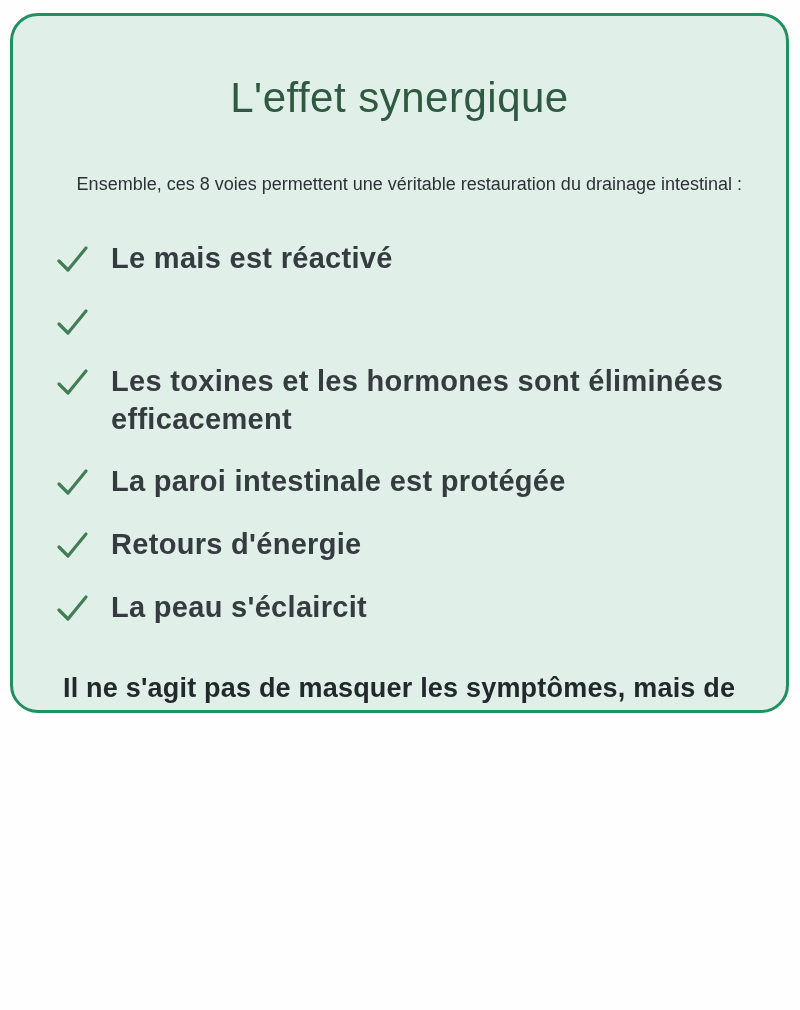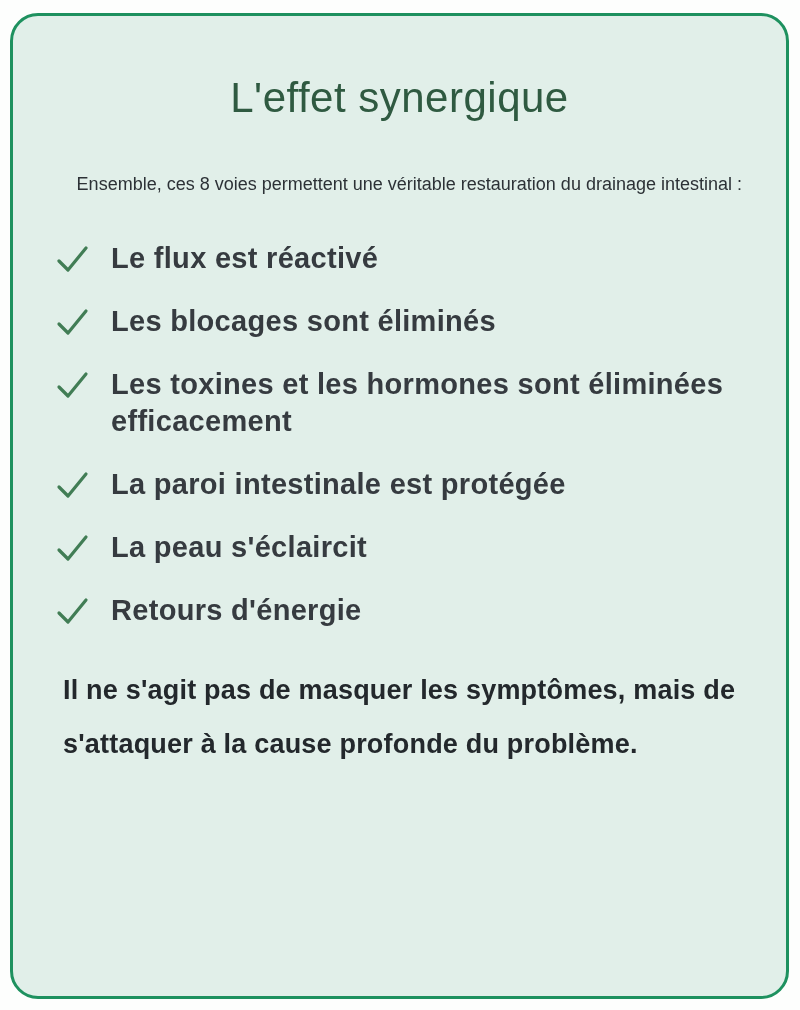--- a/index.html
+++ b/index.html
@@ -18,21 +18,21 @@
     width: 800px;
     height: 1010px;
     background: var(--page-bg);
     font-family: "Liberation Sans", sans-serif;
   }
   .card {
     position: absolute;
     left: 10px;
     top: 13px;
     width: 779px;
-    height: 986px;
+    height: 700px;
     background: var(--card-bg);
     border: 3px solid var(--border-color);
     border-radius: 28px;
     padding: 58px 34px 0 34px;
     overflow: hidden;
   }
   .title {
     text-align: center;
     color: var(--title-color);
     font-size: 42px;
@@ -101,30 +101,29 @@
   <p class="intro">Ensemble, ces 8 voies permettent une véritable restauration du drainage intestinal :</p>
 
   <ul class="list">
 
       <li class="item">
         <span class="check">
           <svg viewBox="0 0 36 32" aria-hidden="true">
             <polyline points="4,18 13,27 31,5"></polyline>
           </svg>
         </span>
-        <span class="item-label">Le flux est réactivé</span>
+        <span class="item-label">Le mais est réactivé</span>
       </li>
 
       <li class="item">
         <span class="check">
           <svg viewBox="0 0 36 32" aria-hidden="true">
             <polyline points="4,18 13,27 31,5"></polyline>
           </svg>
         </span>
-        <span class="item-label">Les blocages sont éliminés</span>
       </li>
 
       <li class="item">
         <span class="check">
           <svg viewBox="0 0 36 32" aria-hidden="true">
             <polyline points="4,18 13,27 31,5"></polyline>
           </svg>
         </span>
         <span class="item-label">Les toxines et les hormones sont éliminées efficacement</span>
       </li>
@@ -138,27 +137,27 @@
         <span class="item-label">La paroi intestinale est protégée</span>
       </li>
 
 
       <li class="item">
         <span class="check">
           <svg viewBox="0 0 36 32" aria-hidden="true">
             <polyline points="4,18 13,27 31,5"></polyline>
           </svg>
         </span>
-        <span class="item-label">La peau s'éclaircit</span>
+        <span class="item-label">Retours d'énergie</span>
       </li>
 
       <li class="item">
         <span class="check">
           <svg viewBox="0 0 36 32" aria-hidden="true">
             <polyline points="4,18 13,27 31,5"></polyline>
           </svg>
         </span>
-        <span class="item-label">Retours d'énergie</span>
+        <span class="item-label">La peau s'éclaircit</span>
       </li>
     </ul>
 
   <p class="conclusion">Il ne s'agit pas de masquer les symptômes, mais de s'attaquer à la cause profonde du problème.</p>
 </div>
 
 </body></html>

